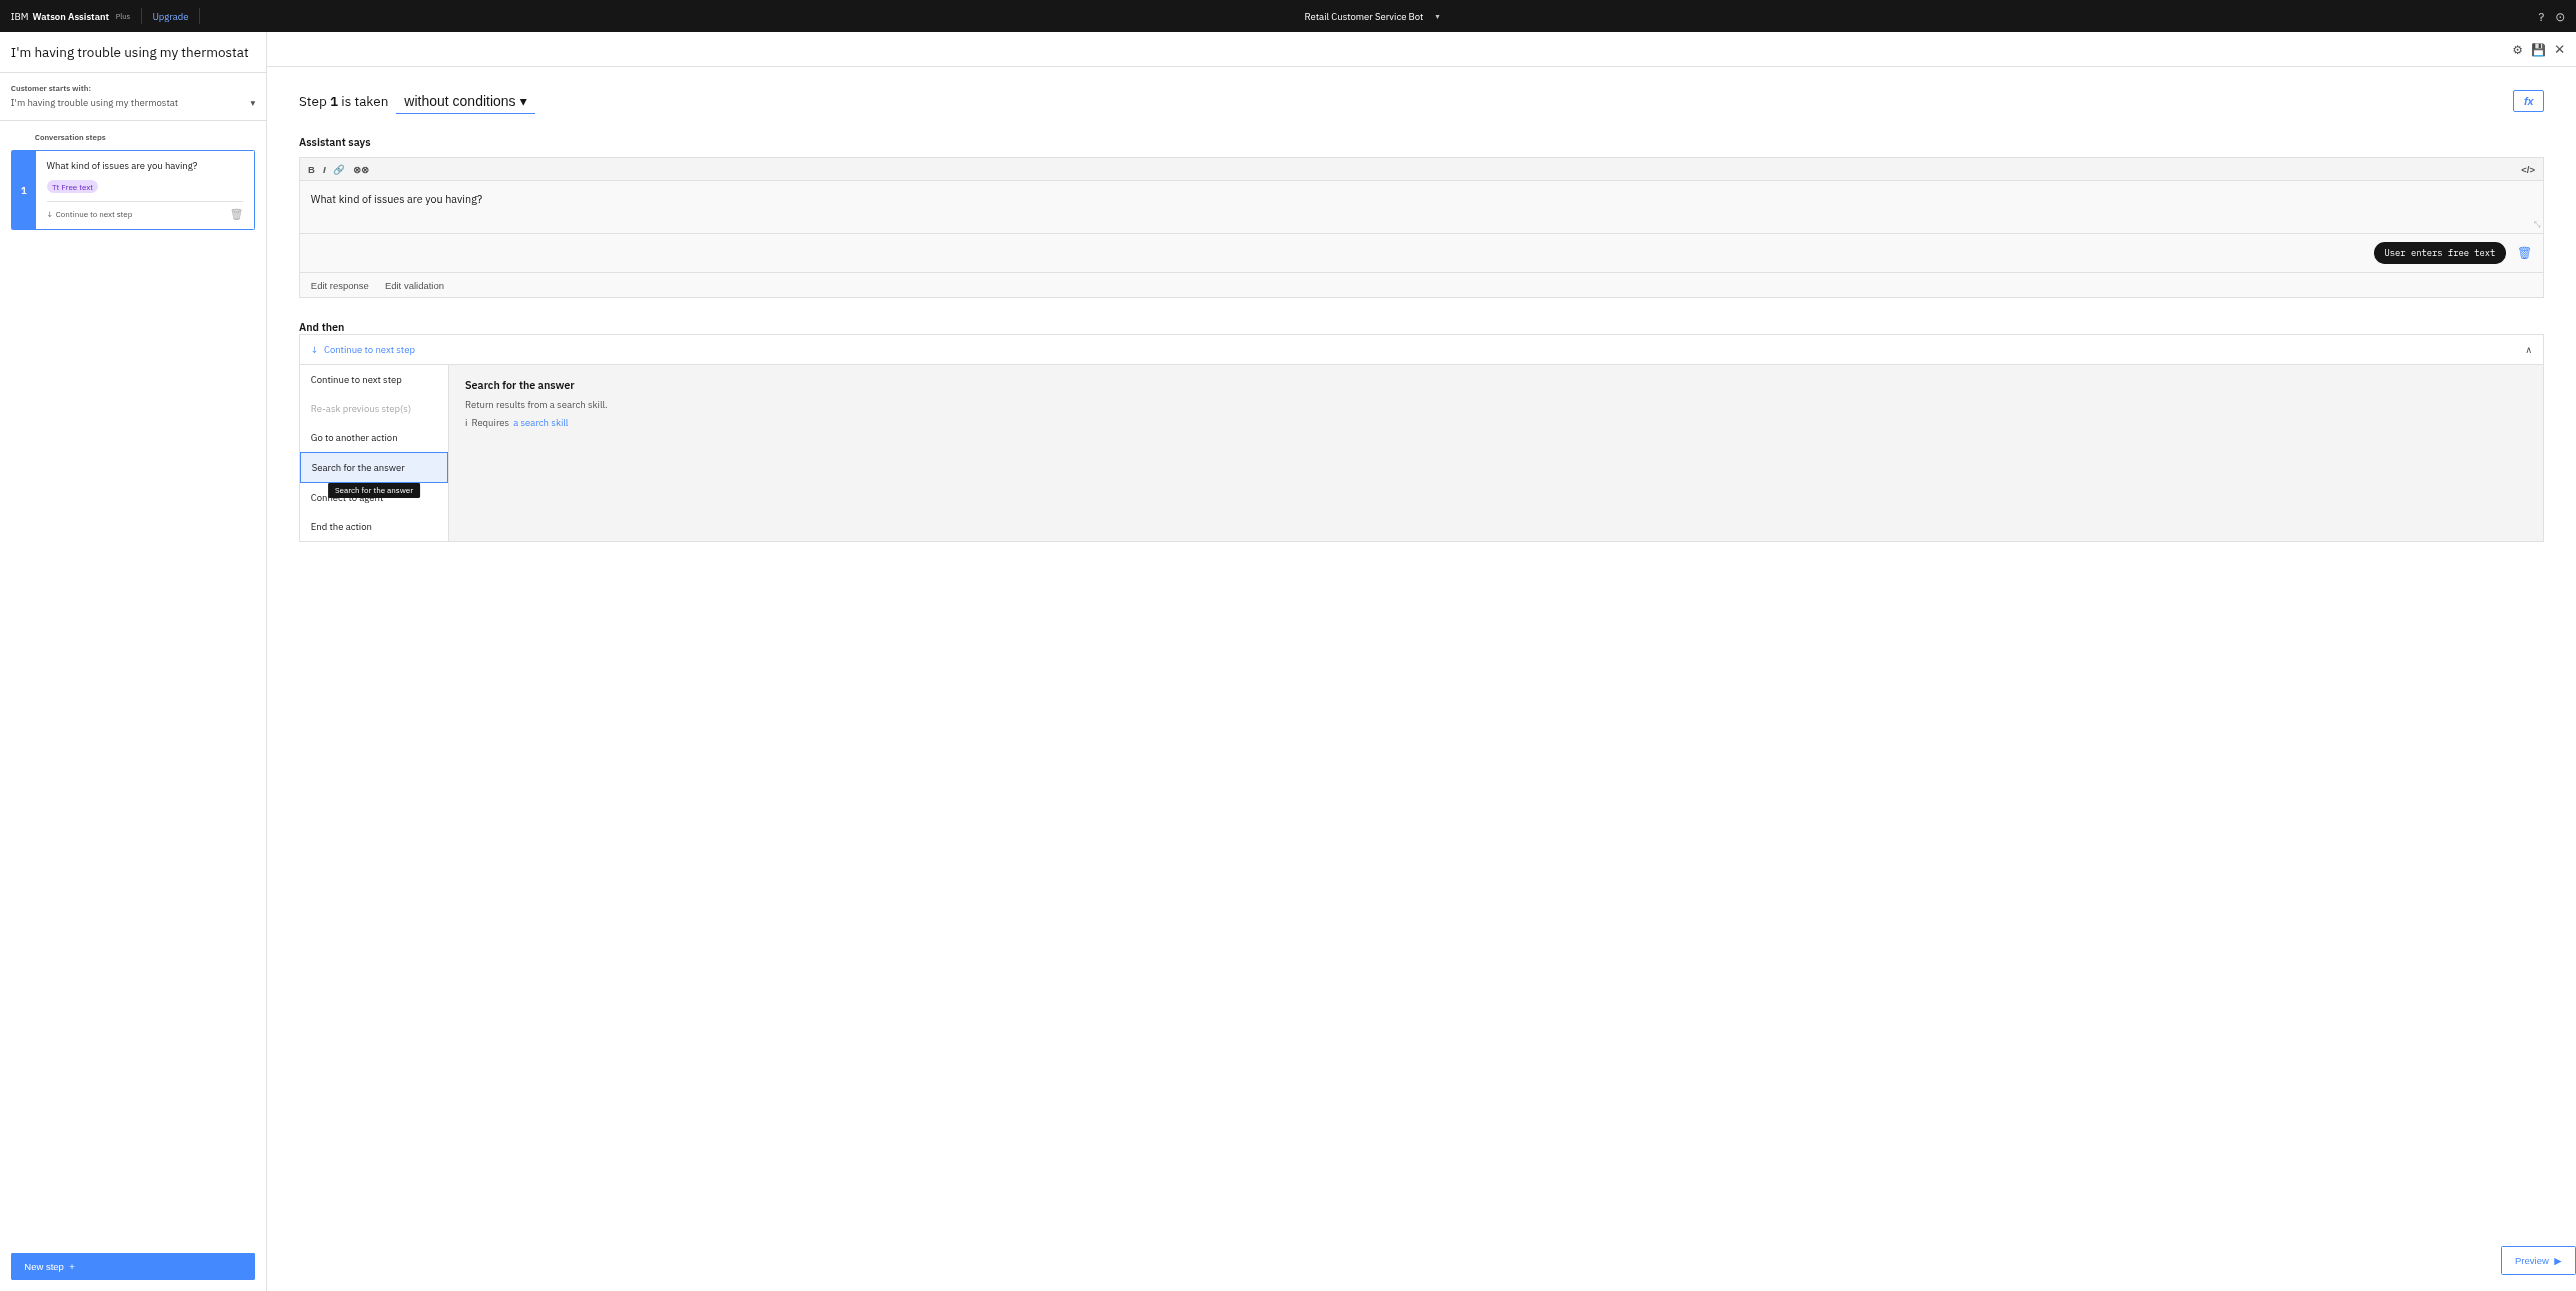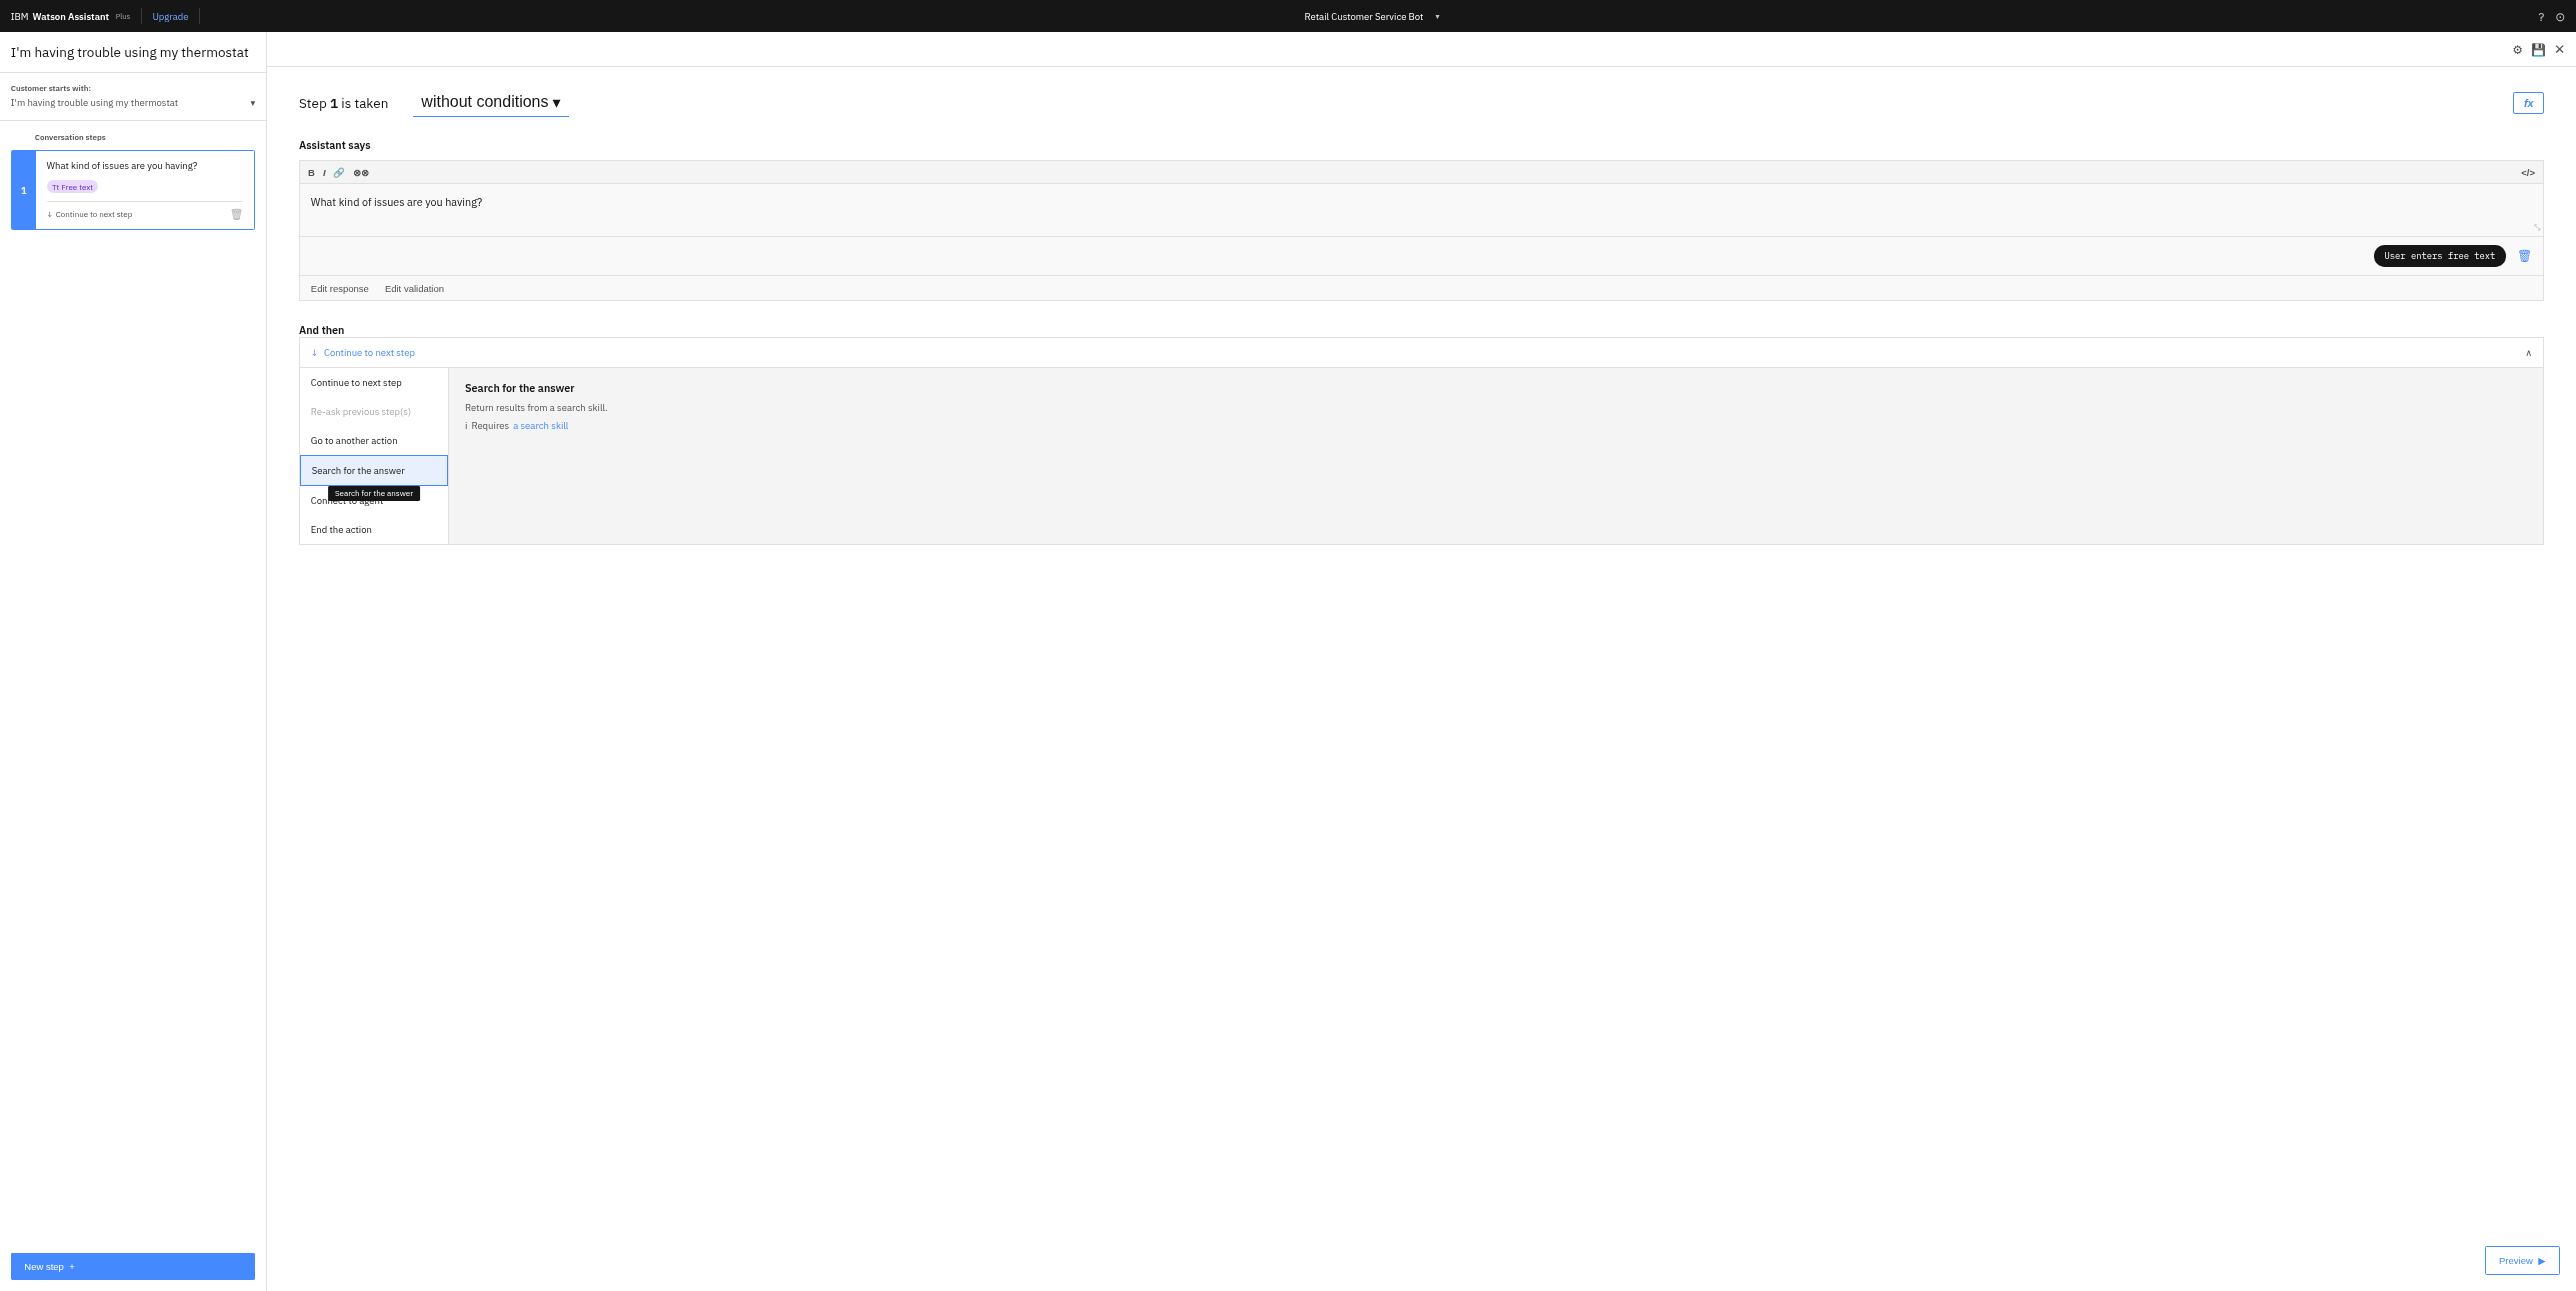--- a/index.html
+++ b/index.html
@@ -62,22 +62,22 @@
     .right-settings { font-size: 12px; color: #525252; cursor: pointer; }
 
     
     .step-editor { padding: 21.6px 32px; }
     .step-taken-row { display: flex; align-items: center; gap: 8px; margin-bottom: 21.6px; }
     .step-taken-label { font-size: 13.5px; color: #161616; }
     .step-taken-label strong { font-weight: 600; }
     .conditions-btn {
       display: flex; align-items: center; gap: 4px;
       border: none; border-bottom: 1.4px solid #4589ff;
-      background: transparent; color: #161616; font-size: 16px;
-      padding: 4px 8px; cursor: pointer; margin-left: 17px;
+      background: transparent; color: #161616; font-size: 14px;
+      padding: 4px 8px; cursor: pointer;
     }
     .fx-btn { border: 1.4px solid #4589ff; background: transparent; color: #4589ff; padding: 4px 9.5px; font-size: 10.8px; cursor: pointer; font-style: italic; font-weight: 600; border-radius: 2px; margin-left: auto; }
 
     
     .section-title { font-size: 10.8px; font-weight: 600; color: #161616; margin-bottom: 8px; }
     .editor-toolbar { display: flex; align-items: center; gap: 8px; padding: 5.4px 8px; border: 0.7px solid #e0e0e0; border-bottom: none; background: #f4f4f4; }
     .toolbar-btn { background: transparent; border: none; font-size: 9.5px; color: #525252; cursor: pointer; font-weight: 700; }
     .toolbar-btn-italic { font-style: italic; }
     .toolbar-spacer { flex: 1; }
     .editor-body {
@@ -116,21 +116,21 @@
     .dropdown-right-desc { font-size: 9.5px; color: #525252; margin-bottom: 5.4px; }
     .dropdown-right-req { font-size: 9.5px; color: #525252; display: flex; align-items: center; gap: 4px; }
     .dropdown-right-link { color: #4589ff; text-decoration: none; }
 
     
     .tooltip-box { background: #161616; color: #fff; font-size: 8px; padding: 2.7px 6.8px; border-radius: 1.4px; position: absolute; bottom: -15px; left: 50%; transform: translateX(-50%); white-space: nowrap; z-index: 10; }
     .dropdown-item-wrap { position: relative; }
 
     
     .preview-btn {
-      position: fixed; bottom: 16px; right: 16px;
+      position: fixed; bottom: 16px; right: 0;
       background: #fff; border: 1.4px solid #4589ff; color: #4589ff;
       padding: 8px 13.5px; font-size: 9.5px; cursor: pointer;
       display: flex; align-items: center; gap: 5.4px; border-radius: 1.4px;
     }
 
     .icon-trash { color: #a8a8a8; font-size: 10.8px; cursor: pointer; }
   </style>
 </head>
 <body>
 

